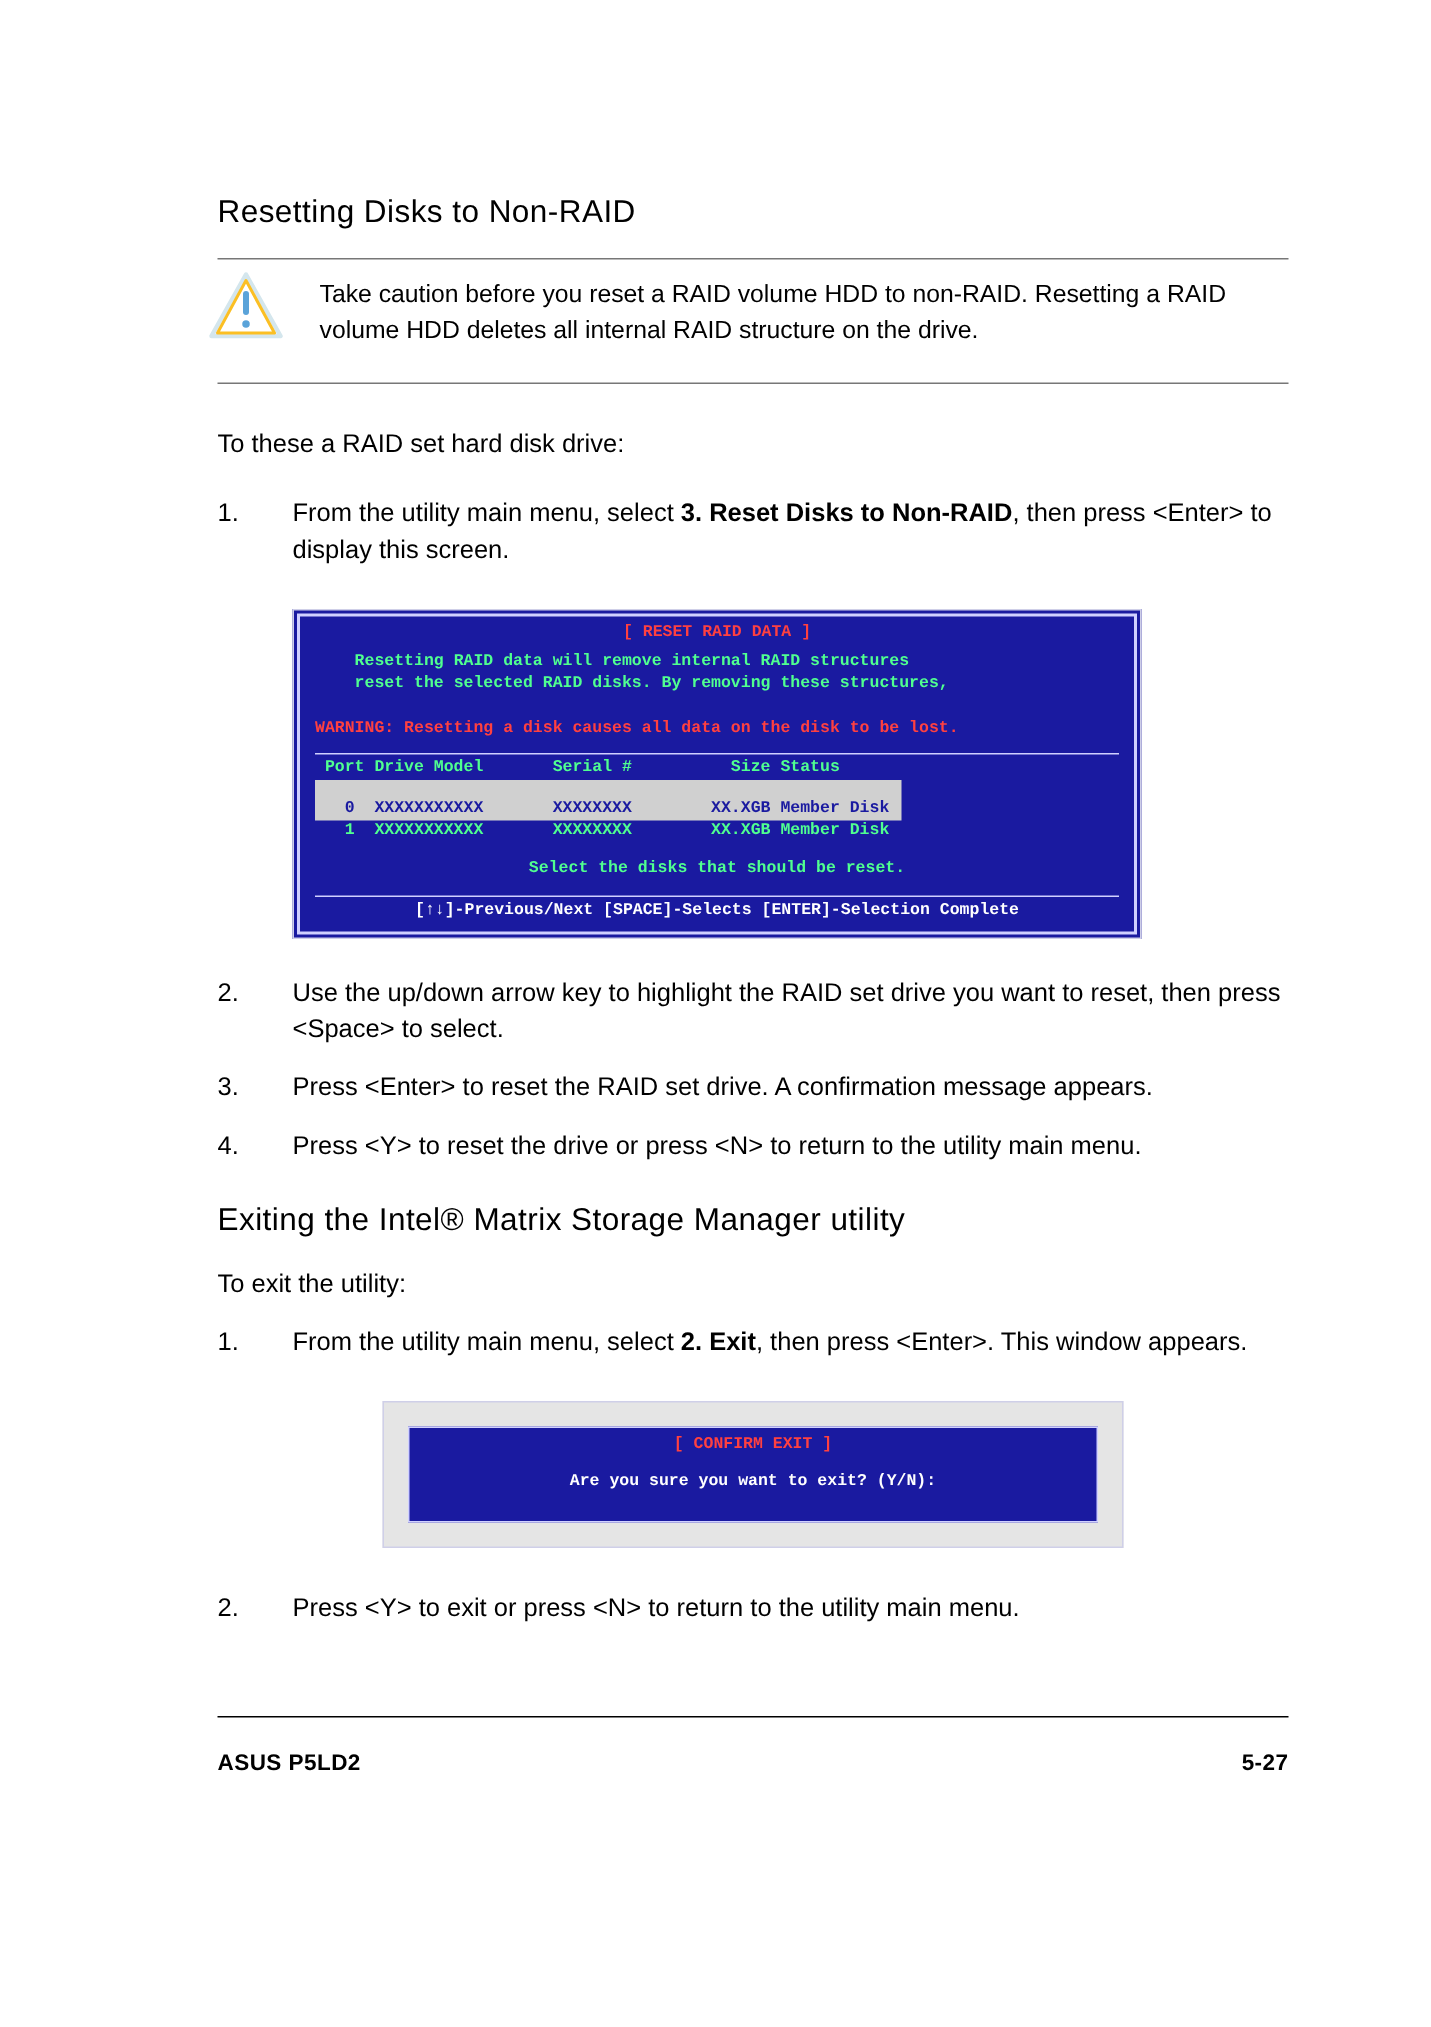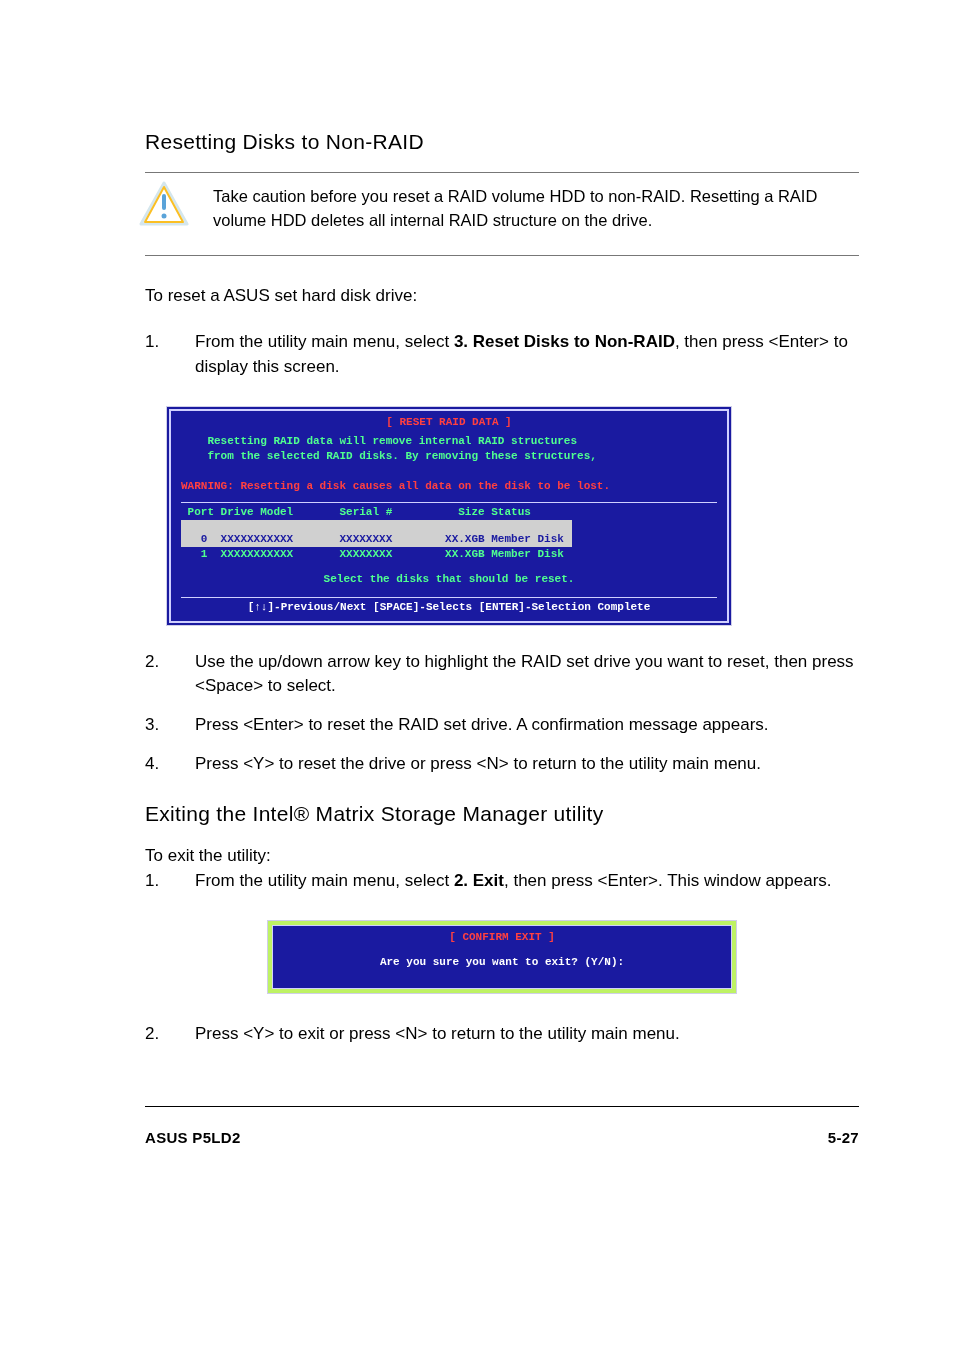--- a/index.html
+++ b/index.html
@@ -59,21 +59,21 @@
   ol.steps > li .num {
     flex: 0 0 50px;
     min-width: 50px;
   }
   ol.steps > li .content {
     flex: 1 1 auto;
   }
   .bold { font-weight: 700; }
   
   .term-wrap {
-    margin: 10px 0 24px 21px;
+    margin: 10px 0 24px 50px;
   }
   .term {
     box-sizing: border-box;
     width: 560px;
     background: #1a1aa0;
     font-family: "Courier New", Courier, monospace;
     font-size: 11px;
     line-height: 15px;
     color: #ffffff;
     font-weight: 700;
@@ -124,24 +124,24 @@
     box-sizing: content-box;
     background: #1a1aa0;
   }
   .small-term-wrap {
     margin: 10px auto 28px auto;
     display: flex;
     justify-content: center;
   }
   .small-term-outer {
     border: 1px solid #cfcfe8;
-    padding: 4px;
+    padding: 16px;
     width: 460px;
     box-sizing: content-box;
-    background: #bef264;
+    background: #e5e5e5;
   }
   .small-term {
     box-sizing: border-box;
     width: 460px;
     background: #1a1aa0;
     font-family: "Courier New", Courier, monospace;
     font-size: 11px;
     line-height: 15px;
     color: #fff;
     font-weight: 700;
@@ -180,37 +180,37 @@
       <svg width="50" height="46" viewBox="0 0 50 46">
         <polygon points="25,2 48,43 2,43" fill="#fff" stroke="#d4e6ed" stroke-width="3" stroke-linejoin="round"></polygon>
         <polygon points="25,6 44,41 6,41" fill="none" stroke="#fbbf24" stroke-width="2" stroke-linejoin="round"></polygon>
         <rect x="23" y="13" width="4" height="16" rx="2" fill="#5aa3d9"></rect>
         <circle cx="25" cy="35" r="2.5" fill="#5aa3d9"></circle>
       </svg>
     </div>
     <div class="caution-text">Take caution before you reset a RAID volume HDD to non-RAID. Resetting a RAID volume HDD deletes all internal RAID structure on the drive.</div>
   </div>
 
-  <p class="body-text">To reset a ASUS set hard disk drive:</p>
+  <p class="body-text">To these a RAID set hard disk drive:</p>
 
   <ol class="steps">
     <li>
       <span class="num">1.</span>
       <span class="content">
         <span>From the utility main menu, select </span><span class="bold">3. Reset Disks to Non-RAID</span><span>, then press &lt;Enter&gt; to display this screen.</span>
       </span>
     </li>
   </ol>
 
   <div class="term-wrap">
     <div class="term-outer">
       <div class="term">
         <div class="title-line">[ RESET RAID DATA ]</div>
         <div class="row green">    <span>Resetting RAID data will remove internal RAID structures</span></div>
-        <div class="row green">    <span>from the selected RAID disks. By removing these structures,</span></div>
+        <div class="row green">    <span>reset the selected RAID disks. By removing these structures,</span></div>
         <div class="row">&nbsp;</div>
         <div class="row warn">WARNING: Resetting a disk causes all data on the disk to be lost.</div>
         <div class="row green hdr-row"> Port Drive Model       Serial #          Size Status</div>
         <div><span class="sel-row">   0  XXXXXXXXXXX       XXXXXXXX        XX.XGB Member Disk </span></div>
         <div class="row green">   1  XXXXXXXXXXX       XXXXXXXX        XX.XGB Member Disk</div>
         <div class="prompt-line green">Select the disks that should be reset.</div>
         <div class="foot white">[↑↓]-Previous/Next  [SPACE]-Selects  [ENTER]-Selection Complete</div>
       </div>
     </div>
   </div>
@@ -225,21 +225,21 @@
       <span class="content">Press &lt;Enter&gt; to reset the RAID set drive. A confirmation message appears.</span>
     </li>
     <li>
       <span class="num">4.</span>
       <span class="content">Press &lt;Y&gt; to reset the drive or press &lt;N&gt; to return to the utility main menu.</span>
     </li>
   </ol>
 
   <h2 class="section-heading">Exiting the Intel® Matrix Storage Manager utility</h2>
 
-  <p class="body-text" style="margin-bottom:0;">To exit the utility:</p>
+  <p class="body-text" style="margin-bottom:14px;">To exit the utility:</p>
 
   <ol class="steps">
     <li>
       <span class="num">1.</span>
       <span class="content">
         <span>From the utility main menu, select </span><span class="bold">2. Exit</span><span>, then press &lt;Enter&gt;. This window appears.</span>
       </span>
     </li>
   </ol>
 

